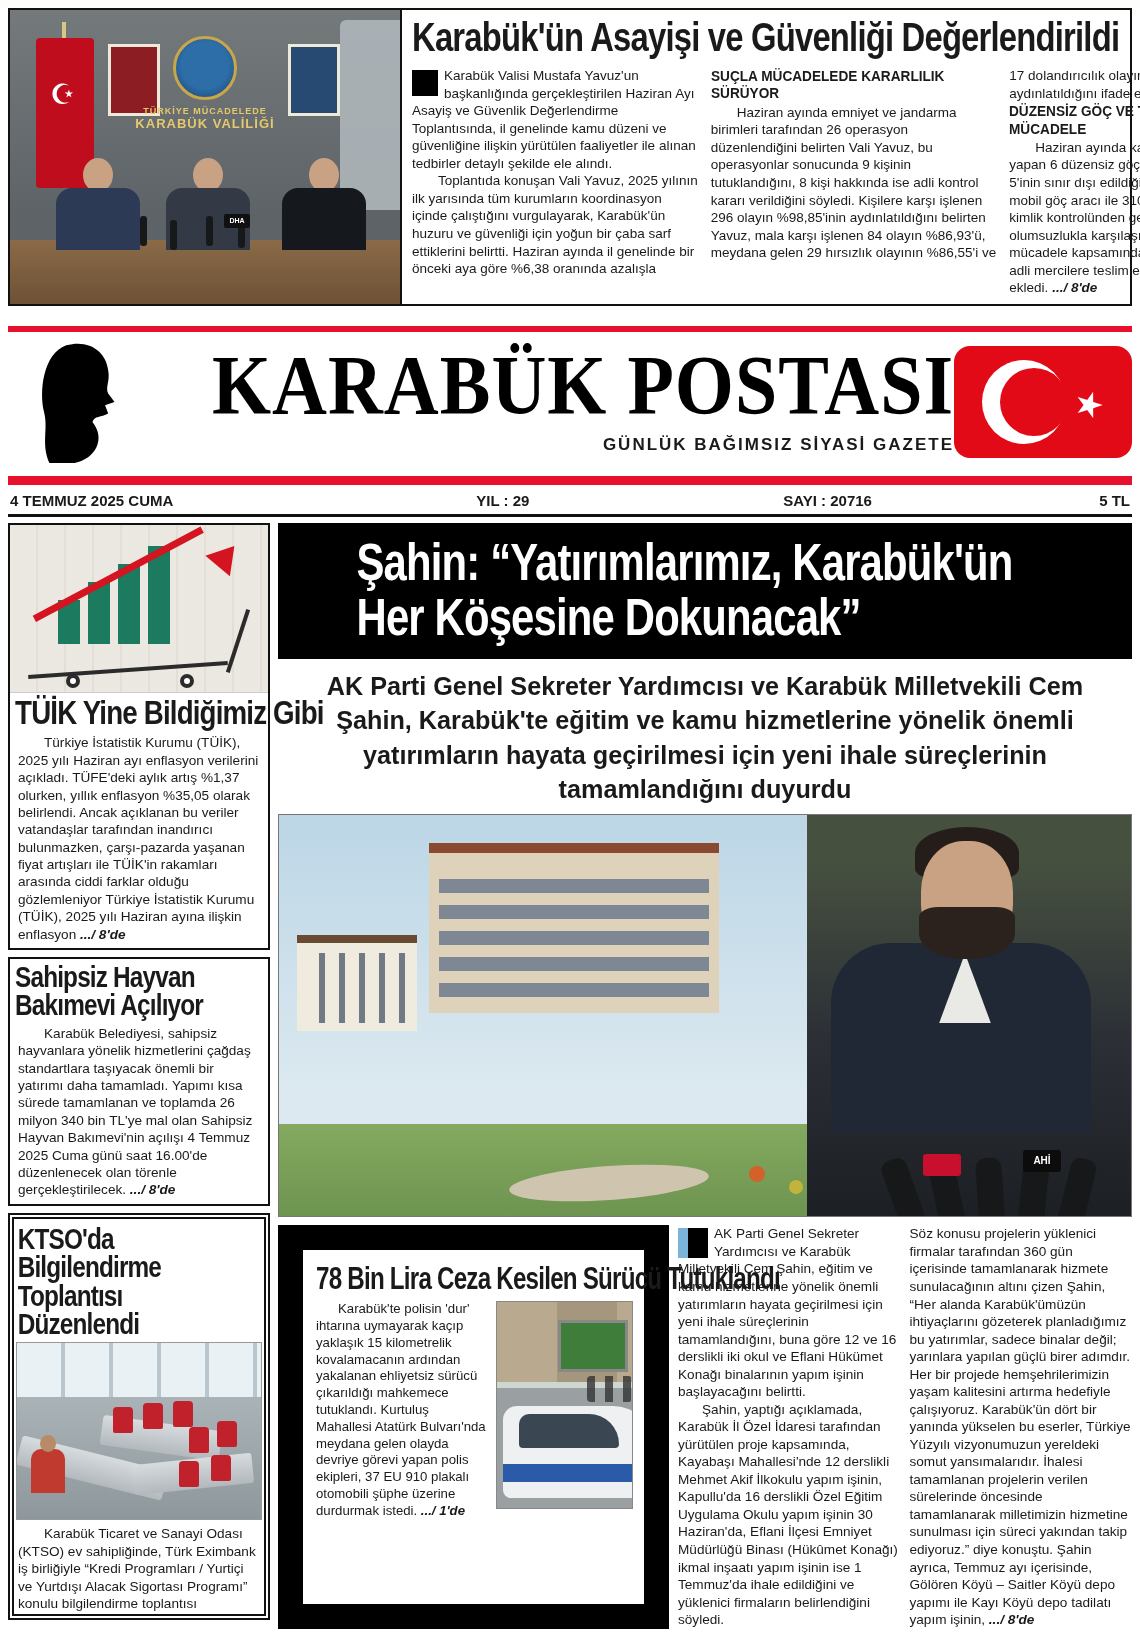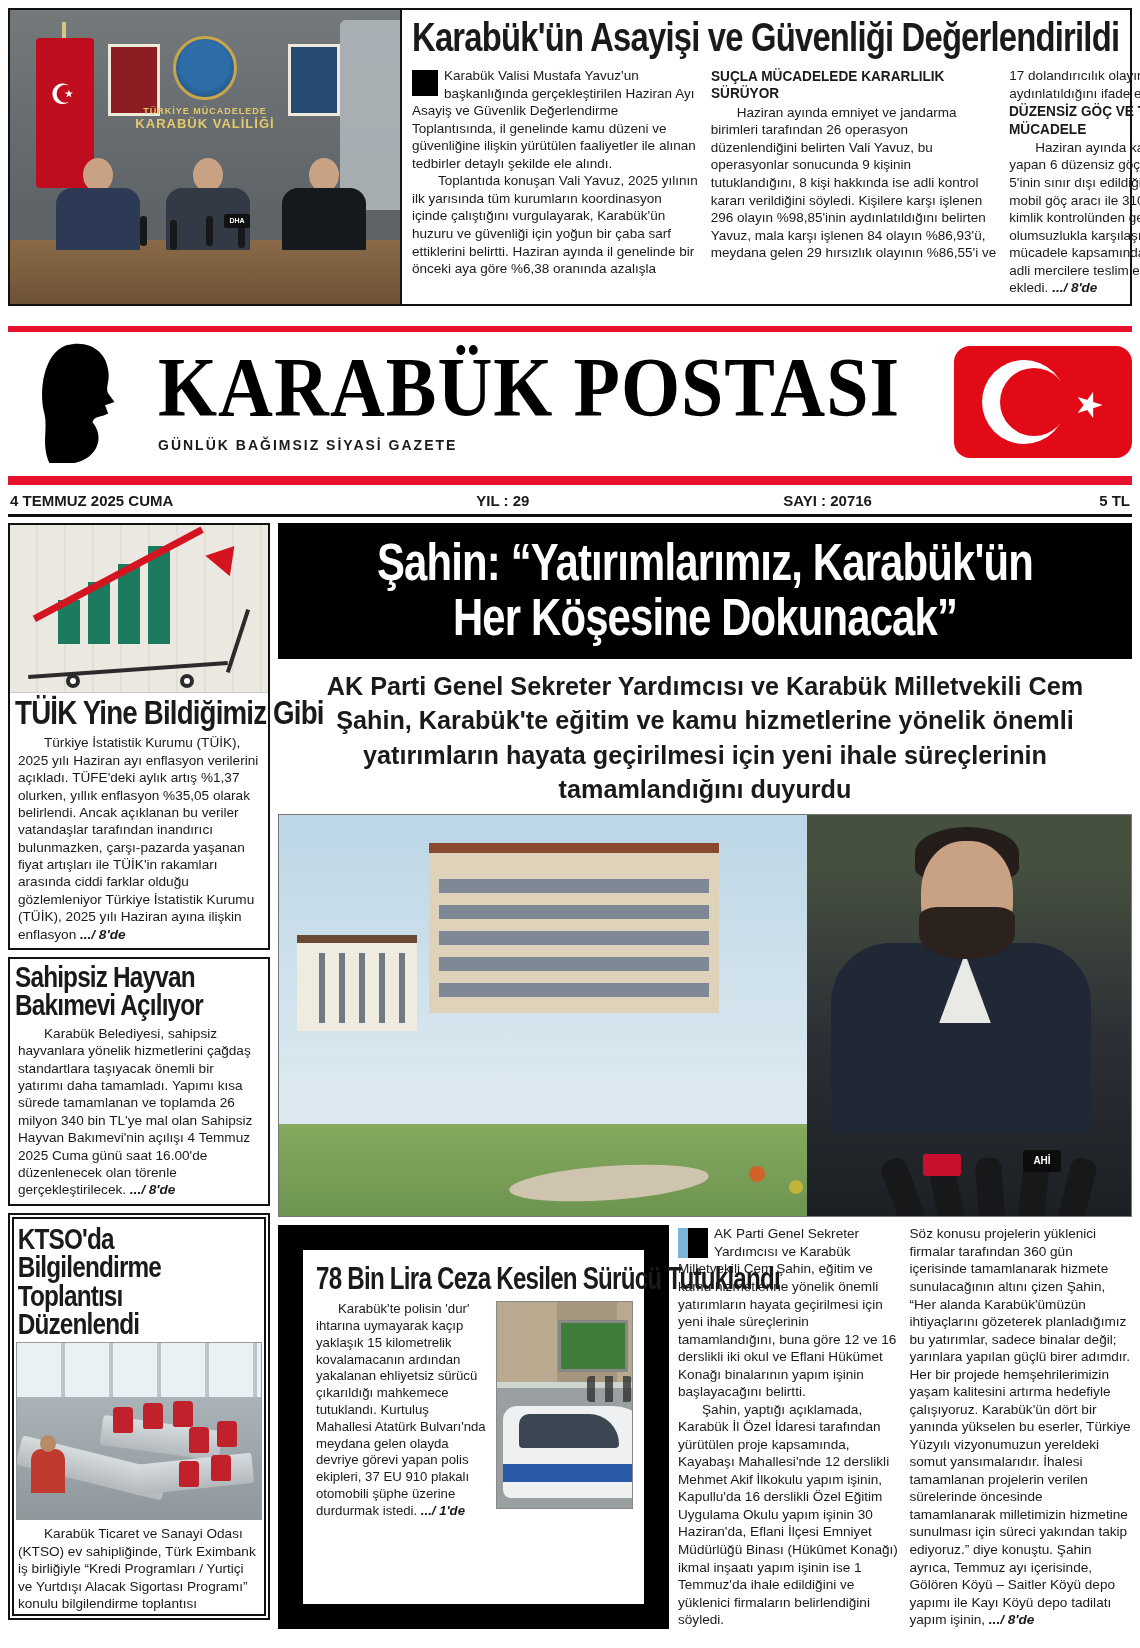--- a/index.html
+++ b/index.html
@@ -39,23 +39,23 @@
   .tcol p.ind { text-indent:26px; }
   .tcol h4 { font-size:14.5px; line-height:1.2; margin:1px 0; transform:scaleX(.94); transform-origin:left; }
   .dropsq { display:inline-block; width:26px; height:26px; background:#000; float:left; margin:3px 6px 0 0; }
   .more { font-weight:bold; font-style:italic; }
 
   
   .rule-red { height:6px; background:#e8112d; margin:20px 8px 0 8px; }
   .rule-red.thick { height:9px; margin-top:10px; }
   .masthead { margin:6px 8px 0 8px; height:128px; display:flex; align-items:center; position:relative; }
   .ataturk { width:150px; height:126px; flex:none; }
-  .mast-center { flex:1; text-align:left; }
+  .mast-center { flex:1; text-align:right; }
   .mast-title { font-family:"Liberation Serif", serif; font-weight:bold; font-size:76px; letter-spacing:1px; line-height:.95; transform:scaleY(1.12); white-space:nowrap; color:#000; }
-  .mast-sub { font-size:14px; font-weight:bold; letter-spacing:2px; margin-top:14px; }
+  .mast-sub { font-size:17px; font-weight:bold; letter-spacing:2px; margin-top:14px; }
   .flag { width:178px; height:112px; flex:none; background:#e30a17; border-radius:16px; position:relative; overflow:hidden; }
   .cres1 { position:absolute; left:28px; top:14px; width:84px; height:84px; background:#fff; border-radius:50%; }
   .cres2 { position:absolute; left:46px; top:22px; width:68px; height:68px; background:#e30a17; border-radius:50%; }
   .fstar { position:absolute; right:28px; top:38px; color:#fff; font-size:34px; transform:rotate(18deg); }
   .dateline { margin:4px 8px 0 8px; display:flex; font-weight:bold; font-size:15px; padding:3px 2px; }
   .dateline .dl-date { width:30%; } .dateline .dl-year { width:28%; text-align:center; }
   .dateline .dl-issue { width:30%; text-align:center; } .dateline .dl-price { flex:1; text-align:right; }
   .rule-black { height:3px; background:#111; margin:2px 8px 6px 8px; }
 
   
@@ -88,21 +88,21 @@
   .meeting { width:100%; height:178px; position:relative; background:#c9d3d9; overflow:hidden; border:1px solid #999; margin:2px 0; }
   .mt-window { position:absolute; top:0; width:100%; height:56px; background:repeating-linear-gradient(90deg,#e9f1f5 0 44px,#b9c6cd 44px 48px); }
   .mt-floor { position:absolute; bottom:0; width:100%; height:122px; background:linear-gradient(#aab3b8,#8e979c); }
   .chair { position:absolute; width:20px; height:26px; background:#c0212b; border-radius:4px 4px 2px 2px; }
   .deskrow { position:absolute; height:30px; background:linear-gradient(#d7dcdf,#b2b8bc); border-radius:3px; }
   .person-red { position:absolute; left:14px; bottom:26px; width:34px; height:44px; background:#c03a30; border-radius:10px 10px 0 0; }
   .person-red:before { content:""; display:block; width:16px; height:17px; background:#b98a66; border-radius:50%; margin:-14px auto 0; }
 
   
   .right-col { flex:1; }
-  .head-box { background:#000; border:2px solid #000; color:#fff; text-align:center; padding:10px 0 12px 0; }
+  .head-box { background:#000; border:2px solid #000; color:#fff; text-align:left; padding:10px 0 12px 0; }
   .head-line { font-weight:bold; font-size:51px; line-height:1.08; white-space:nowrap; transform:scaleX(.82); letter-spacing:-1px; }
   .subhead { text-align:center; font-size:26px; font-weight:bold; line-height:1.32; padding:10px 6px 8px 6px; transform:scaleX(.97); }
   .main-photo { height:403px; position:relative; overflow:hidden; background:#b8d4e4; border:1px solid #777; }
   .mp-sky { position:absolute; inset:0; background:linear-gradient(#bcd6e6,#dce9f0 70%); }
   .mp-school { position:absolute; left:150px; top:28px; width:290px; height:170px; background:#ded2ba; border-top:10px solid #8a4a2f; }
   .mp-school .win { position:absolute; inset:14px 10px 10px 10px; background:repeating-linear-gradient(#ded2ba 0 12px, #7e8794 12px 26px); }
   .mp-small { position:absolute; left:18px; top:120px; width:120px; height:96px; background:#f0ebdf; border-top:8px solid #6b4a33; }
   .mp-small .win { position:absolute; inset:10px 8px 8px 8px; background:repeating-linear-gradient(90deg,#f0ebdf 0 14px,#6f7a85 14px 20px); }
   .mp-ground { position:absolute; bottom:0; left:0; width:66%; height:92px; background:linear-gradient(#85a95f,#6d9450); }
   .mp-path { position:absolute; bottom:16px; left:230px; width:200px; height:34px; background:#cfc5ae; border-radius:50%; transform:rotate(-4deg); }

